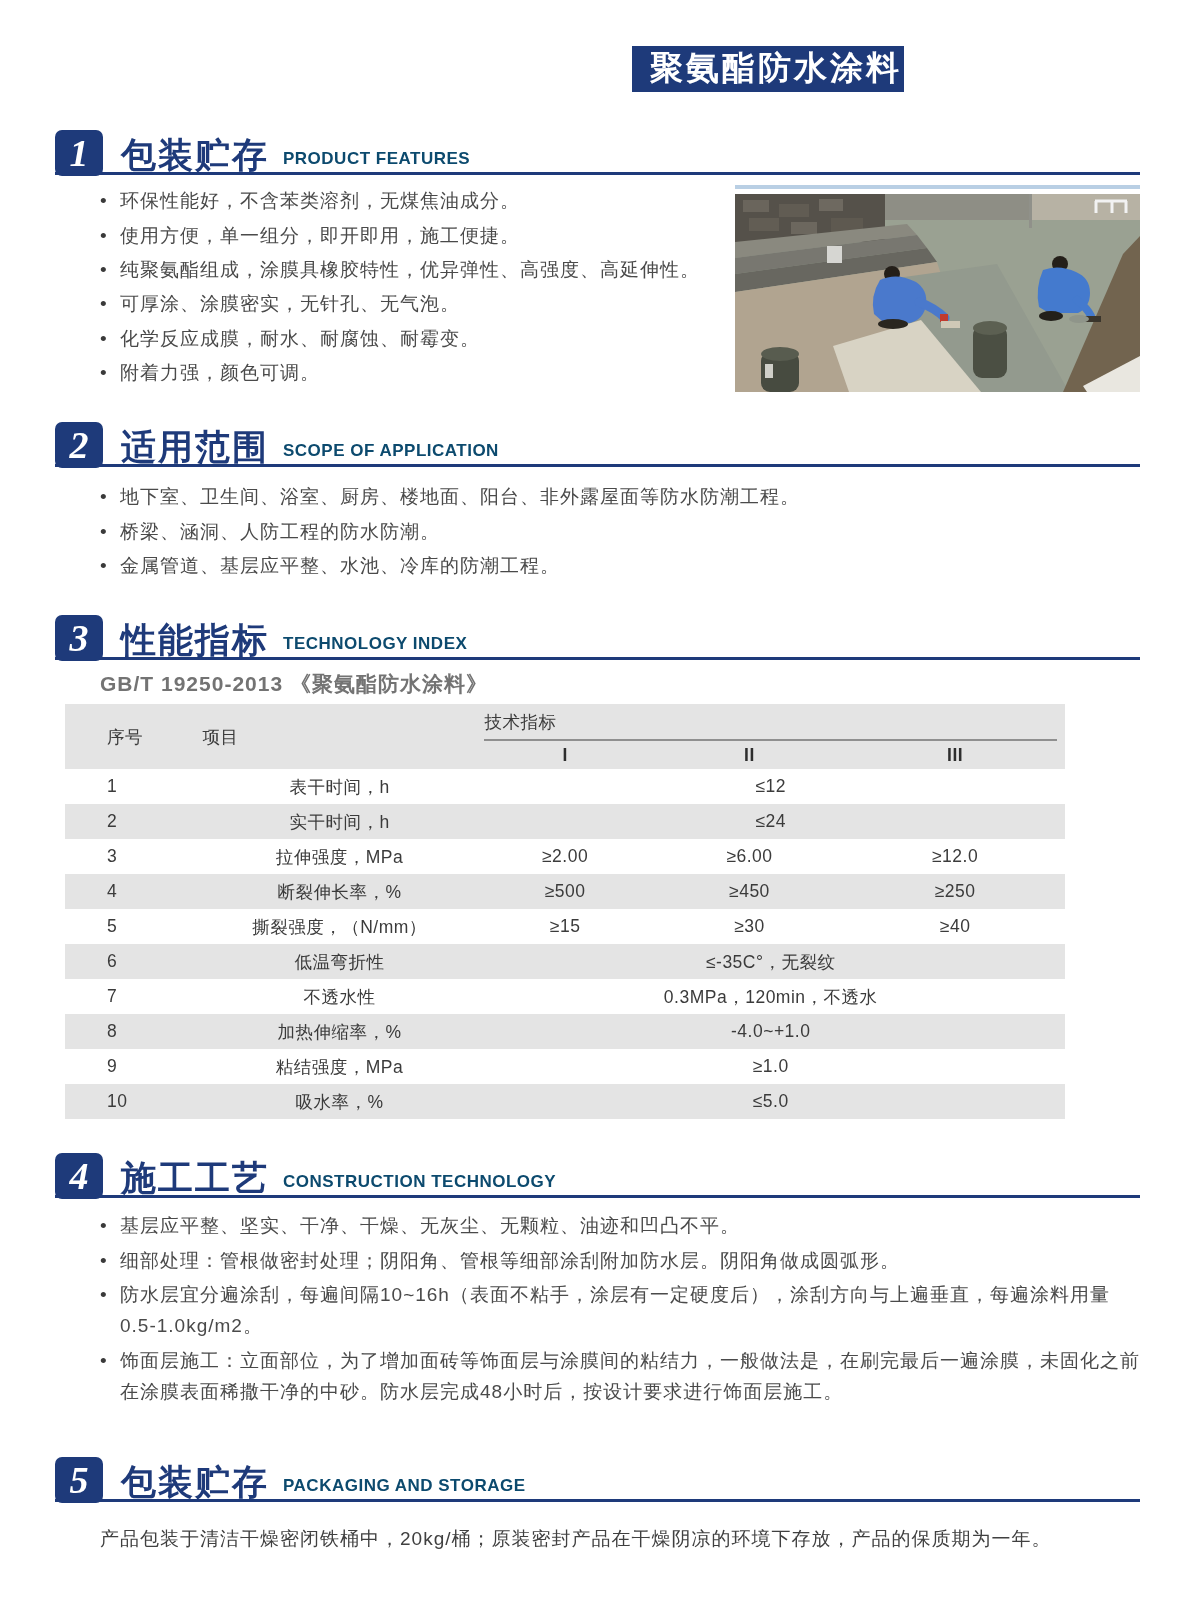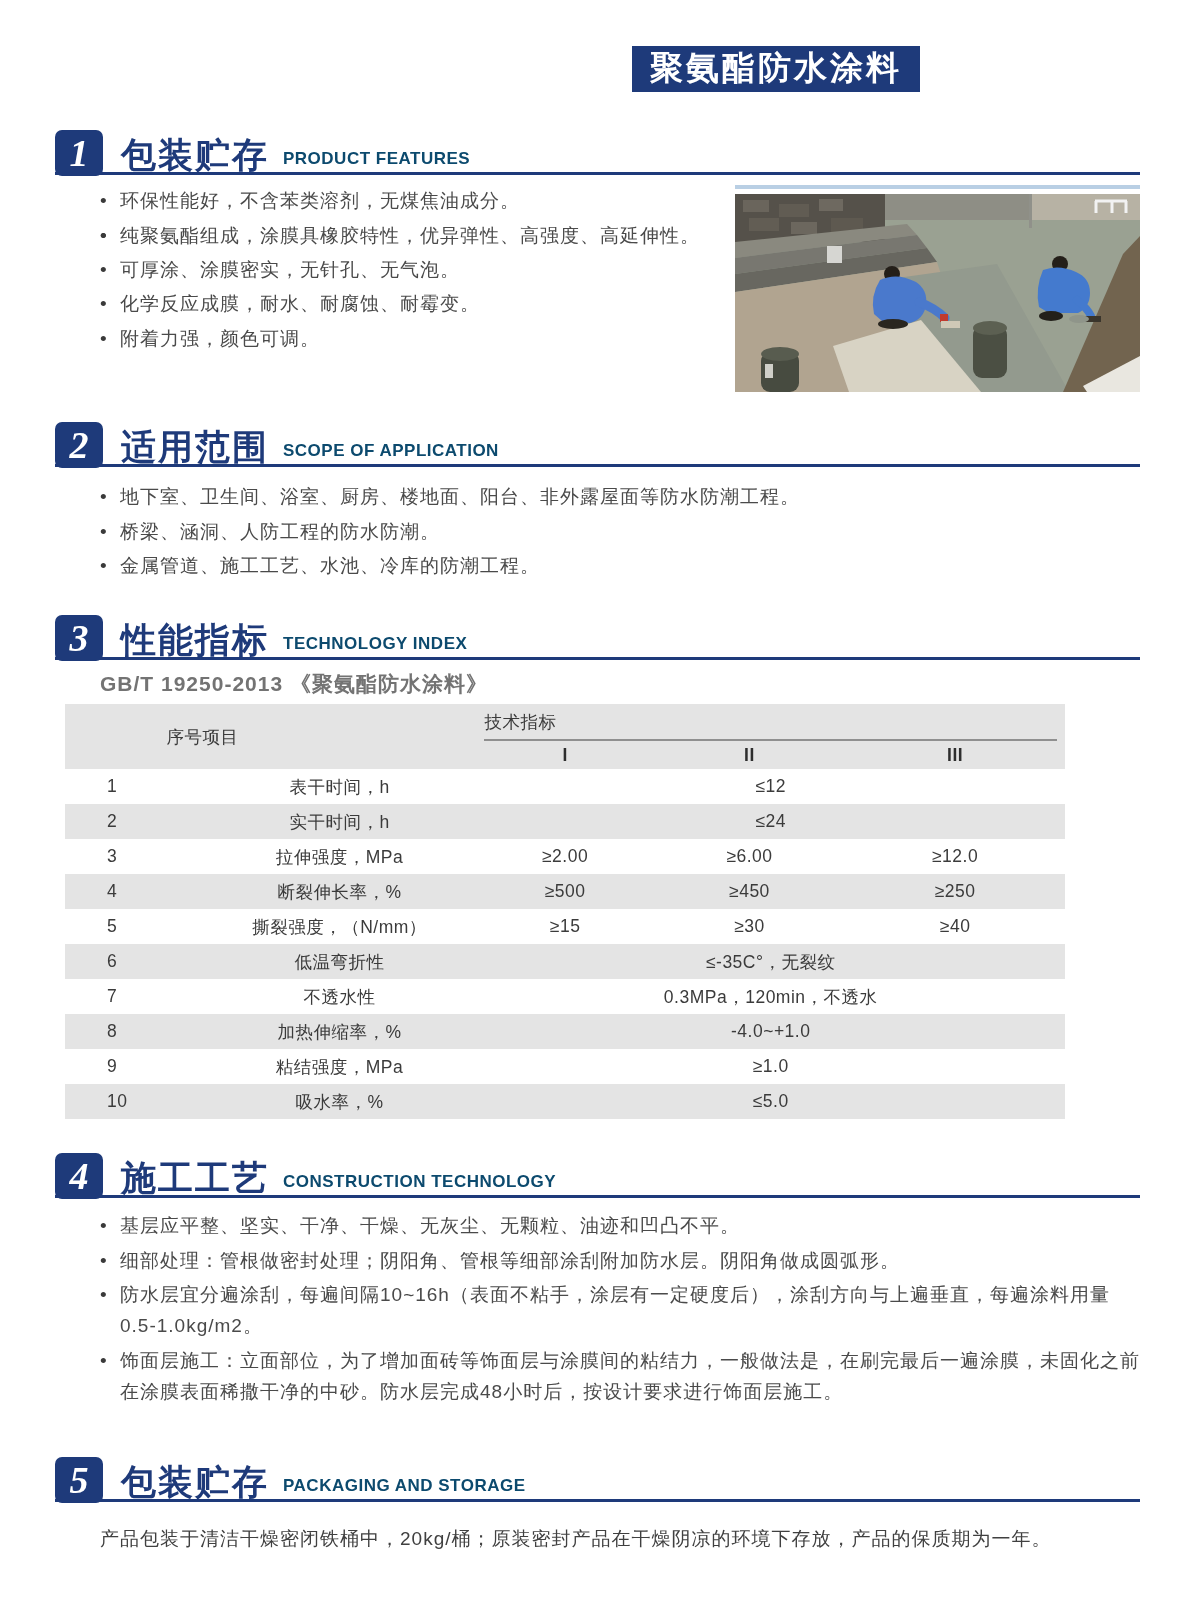--- a/index.html
+++ b/index.html
@@ -16,21 +16,21 @@
   }
   
   .banner{
     margin:46px 0 0 577px;
     width:max-content;
     background:#1e3a7a;
     color:#ffffff;
     font-size:33px;
     font-weight:bold;
     letter-spacing:3px;
-    padding:4px 18px 6px 18px;
+    padding:4px 2px 6px 18px;
     line-height:1.1;
   }
   
   .sec-header{
     display:flex;
     align-items:flex-end;
     border-bottom:3px solid #1e3a7a;
     position:relative;
   }
   .sec-num{
@@ -105,21 +105,21 @@
     color:#3b3b3b;
     letter-spacing:.5px;
   }
   table.perf th, table.perf td{
     padding:0;
     font-weight:normal;
     height:35px;
     vertical-align:middle;
   }
   table.perf thead th{background:#e4e4e4;}
-  table.perf .c-no{width:100px;text-align:right;padding-left:42px;}
+  table.perf .c-no{width:100px;text-align:left;padding-left:42px;}
   table.perf .c-item{width:285px;text-align:left;}
   table.perf .c-i{width:185px;text-align:center;}
   table.perf .c-ii{width:200px;text-align:center;}
   table.perf .c-iii{width:230px;text-align:center;}
   table.perf .c-tech{text-align:left;height:34px;vertical-align:bottom;}
   table.perf .c-tech span{
     display:block;
     margin:0 8px;
     padding:6px 0 5px 0;
     border-bottom:2px solid #8f8f8f;
@@ -152,21 +152,21 @@
 
   <div class="sec-header sp-s1">
     <div class="sec-num">1</div>
     <h2 class="sec-title-zh">包装贮存</h2>
     <span class="sec-title-en">PRODUCT FEATURES</span>
   </div>
 
   <div class="s1-content">
     <ul class="bullets">
       <li><span class="dot">•</span><span>环保性能好，不含苯类溶剂，无煤焦油成分。</span></li>
-      <li><span class="dot">•</span></li>
+      <li><span class="dot">•</span><span>使用方便，单一组分，即开即用，施工便捷。</span></li>
       <li><span class="dot">•</span><span>纯聚氨酯组成，涂膜具橡胶特性，优异弹性、高强度、高延伸性。</span></li>
       <li><span class="dot">•</span><span>可厚涂、涂膜密实，无针孔、无气泡。</span></li>
       <li><span class="dot">•</span><span>化学反应成膜，耐水、耐腐蚀、耐霉变。</span></li>
       <li><span class="dot">•</span><span>附着力强，颜色可调。</span></li>
     </ul>
 
     <div class="photo-wrap">
       <div class="photo-topline"></div>
       <svg class="photo" viewBox="0 0 405 198" xmlns="http://www.w3.org/2000/svg">
 
@@ -234,21 +234,21 @@
   <div class="sec-header sp-s2">
     <div class="sec-num">2</div>
     <h2 class="sec-title-zh">适用范围</h2>
     <span class="sec-title-en">SCOPE OF APPLICATION</span>
   </div>
 
   <div class="s2-content">
     <ul class="bullets">
       <li><span class="dot">•</span><span>地下室、卫生间、浴室、厨房、楼地面、阳台、非外露屋面等防水防潮工程。</span></li>
       <li><span class="dot">•</span><span>桥梁、涵洞、人防工程的防水防潮。</span></li>
-      <li><span class="dot">•</span><span>金属管道、施工工艺、水池、冷库的防潮工程。</span></li>
+      <li><span class="dot">•</span><span>金属管道、基层应平整、水池、冷库的防潮工程。</span></li>
     </ul>
   </div>
 
   <div class="sec-header sp-s3">
     <div class="sec-num">3</div>
     <h2 class="sec-title-zh">性能指标</h2>
     <span class="sec-title-en">TECHNOLOGY INDEX</span>
   </div>
 
   <div class="standard-line">GB/T 19250-2013 《聚氨酯防水涂料》</div>

